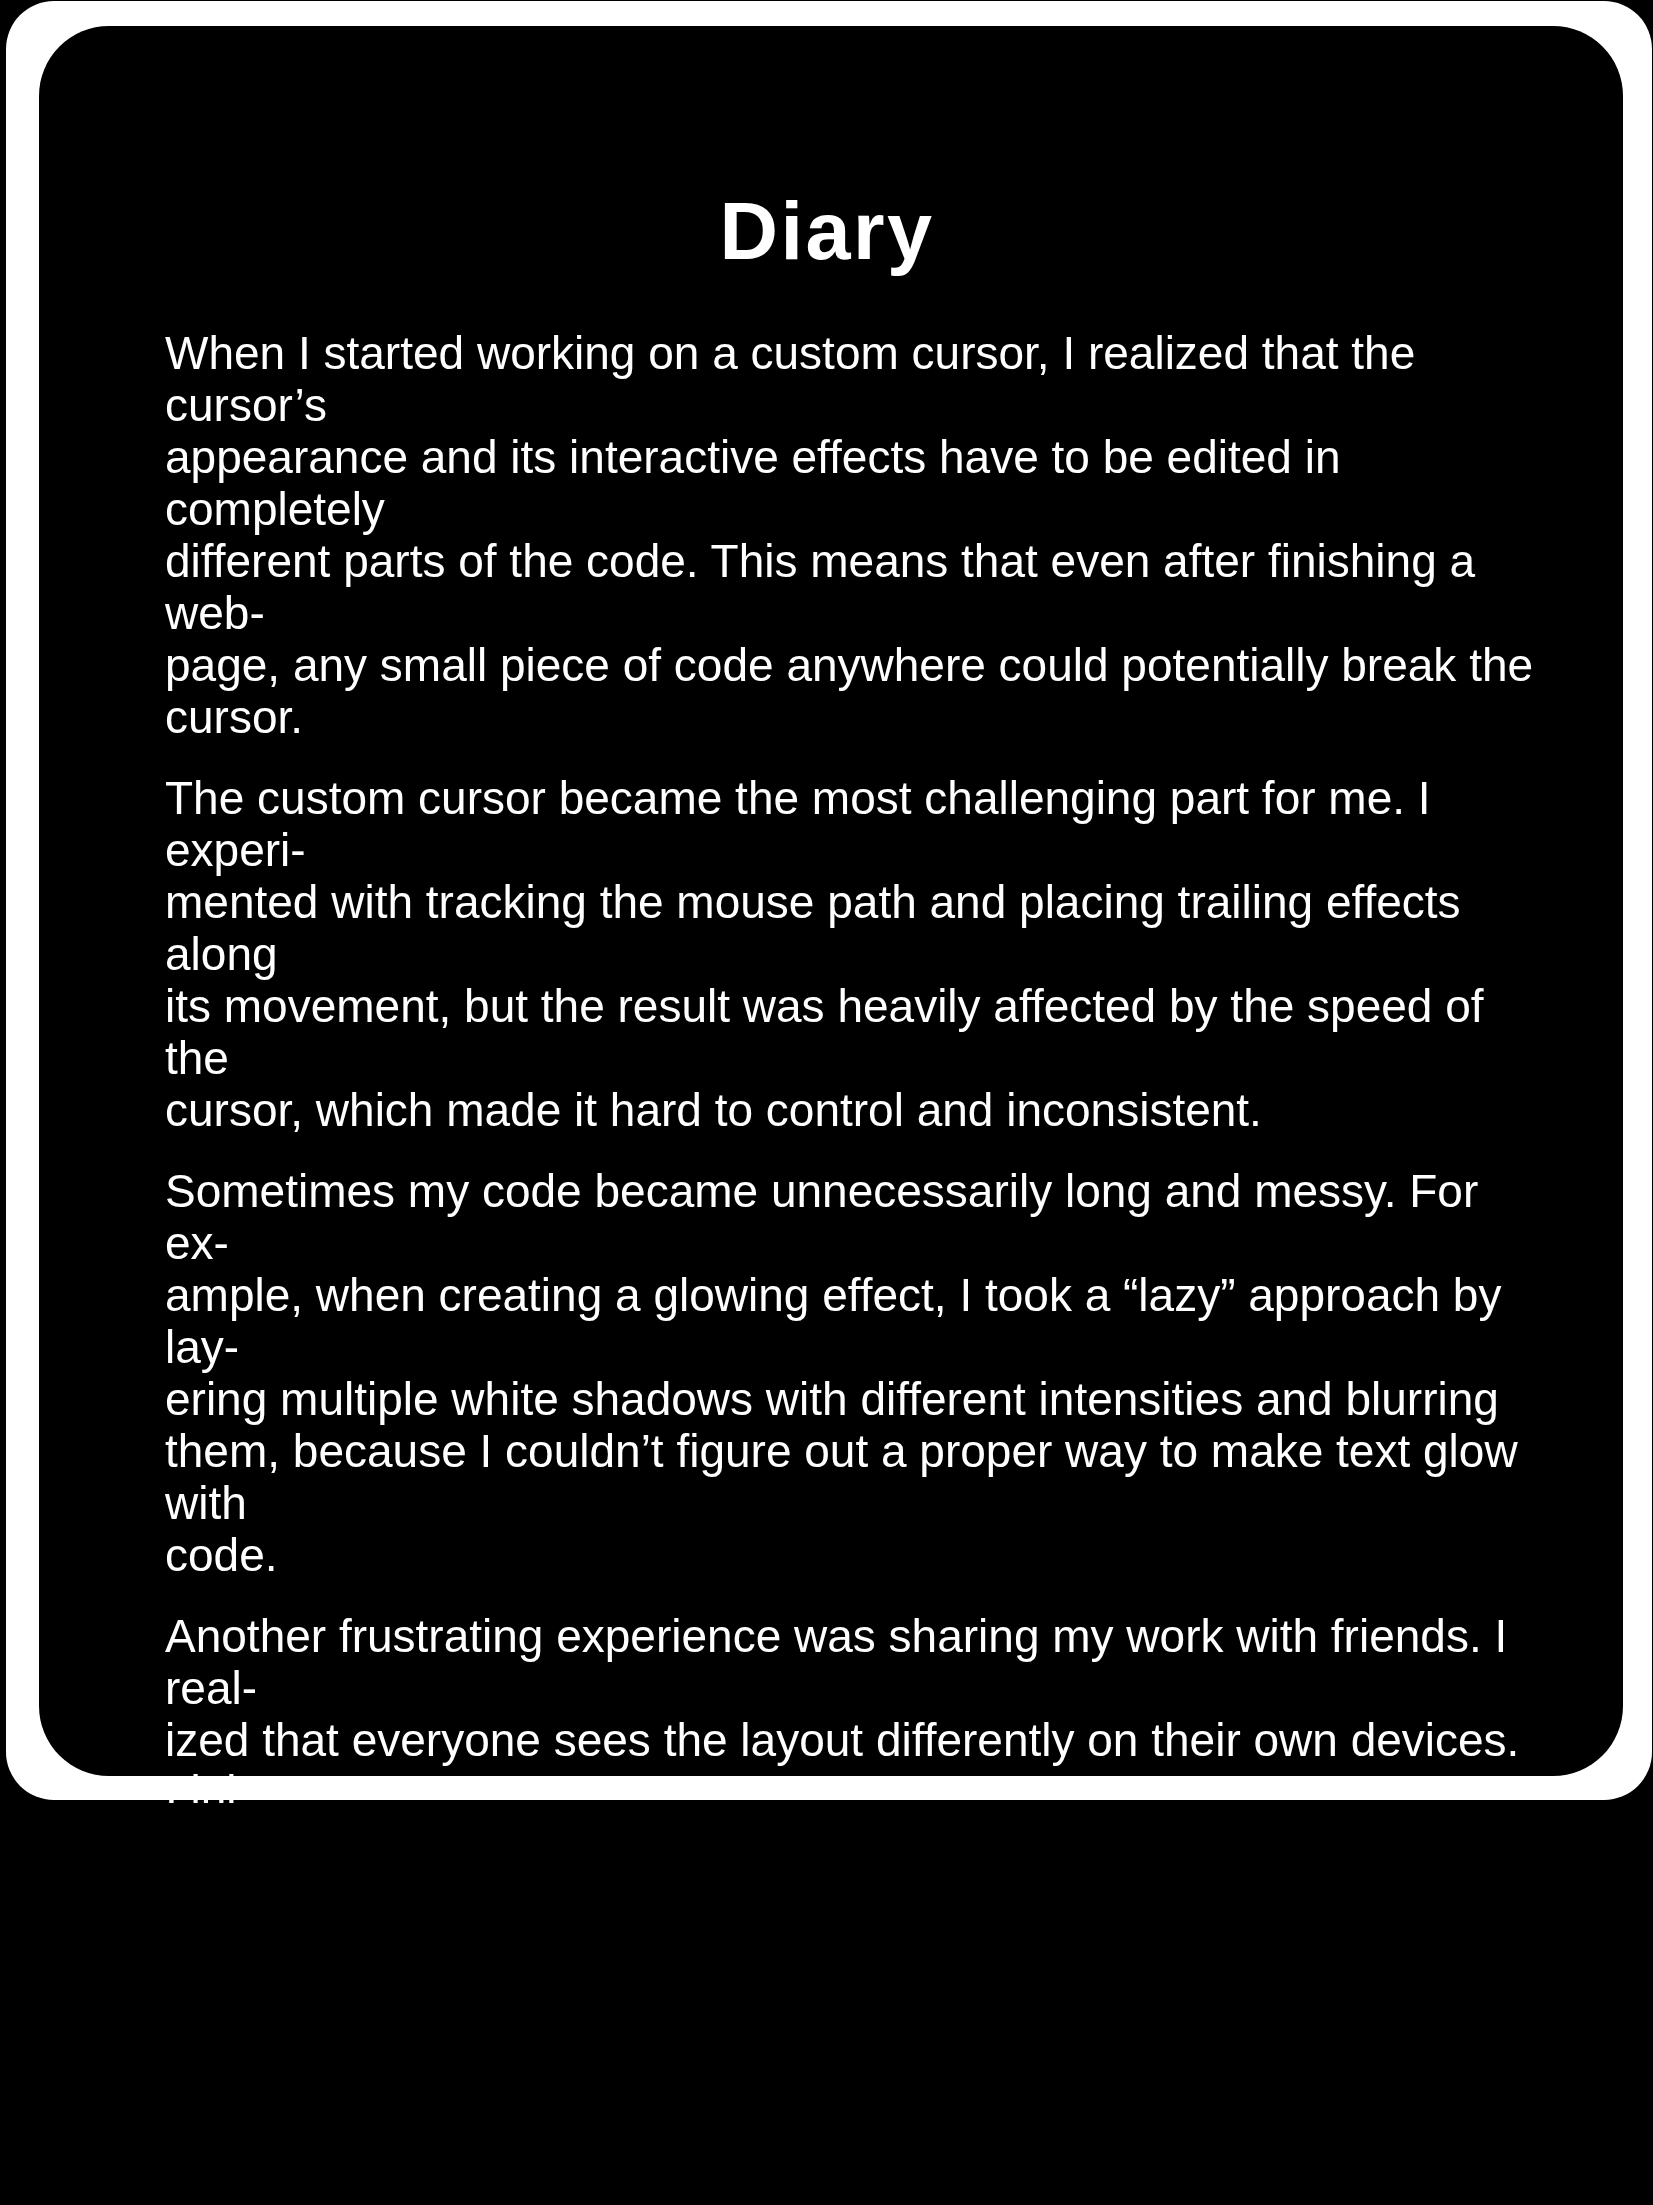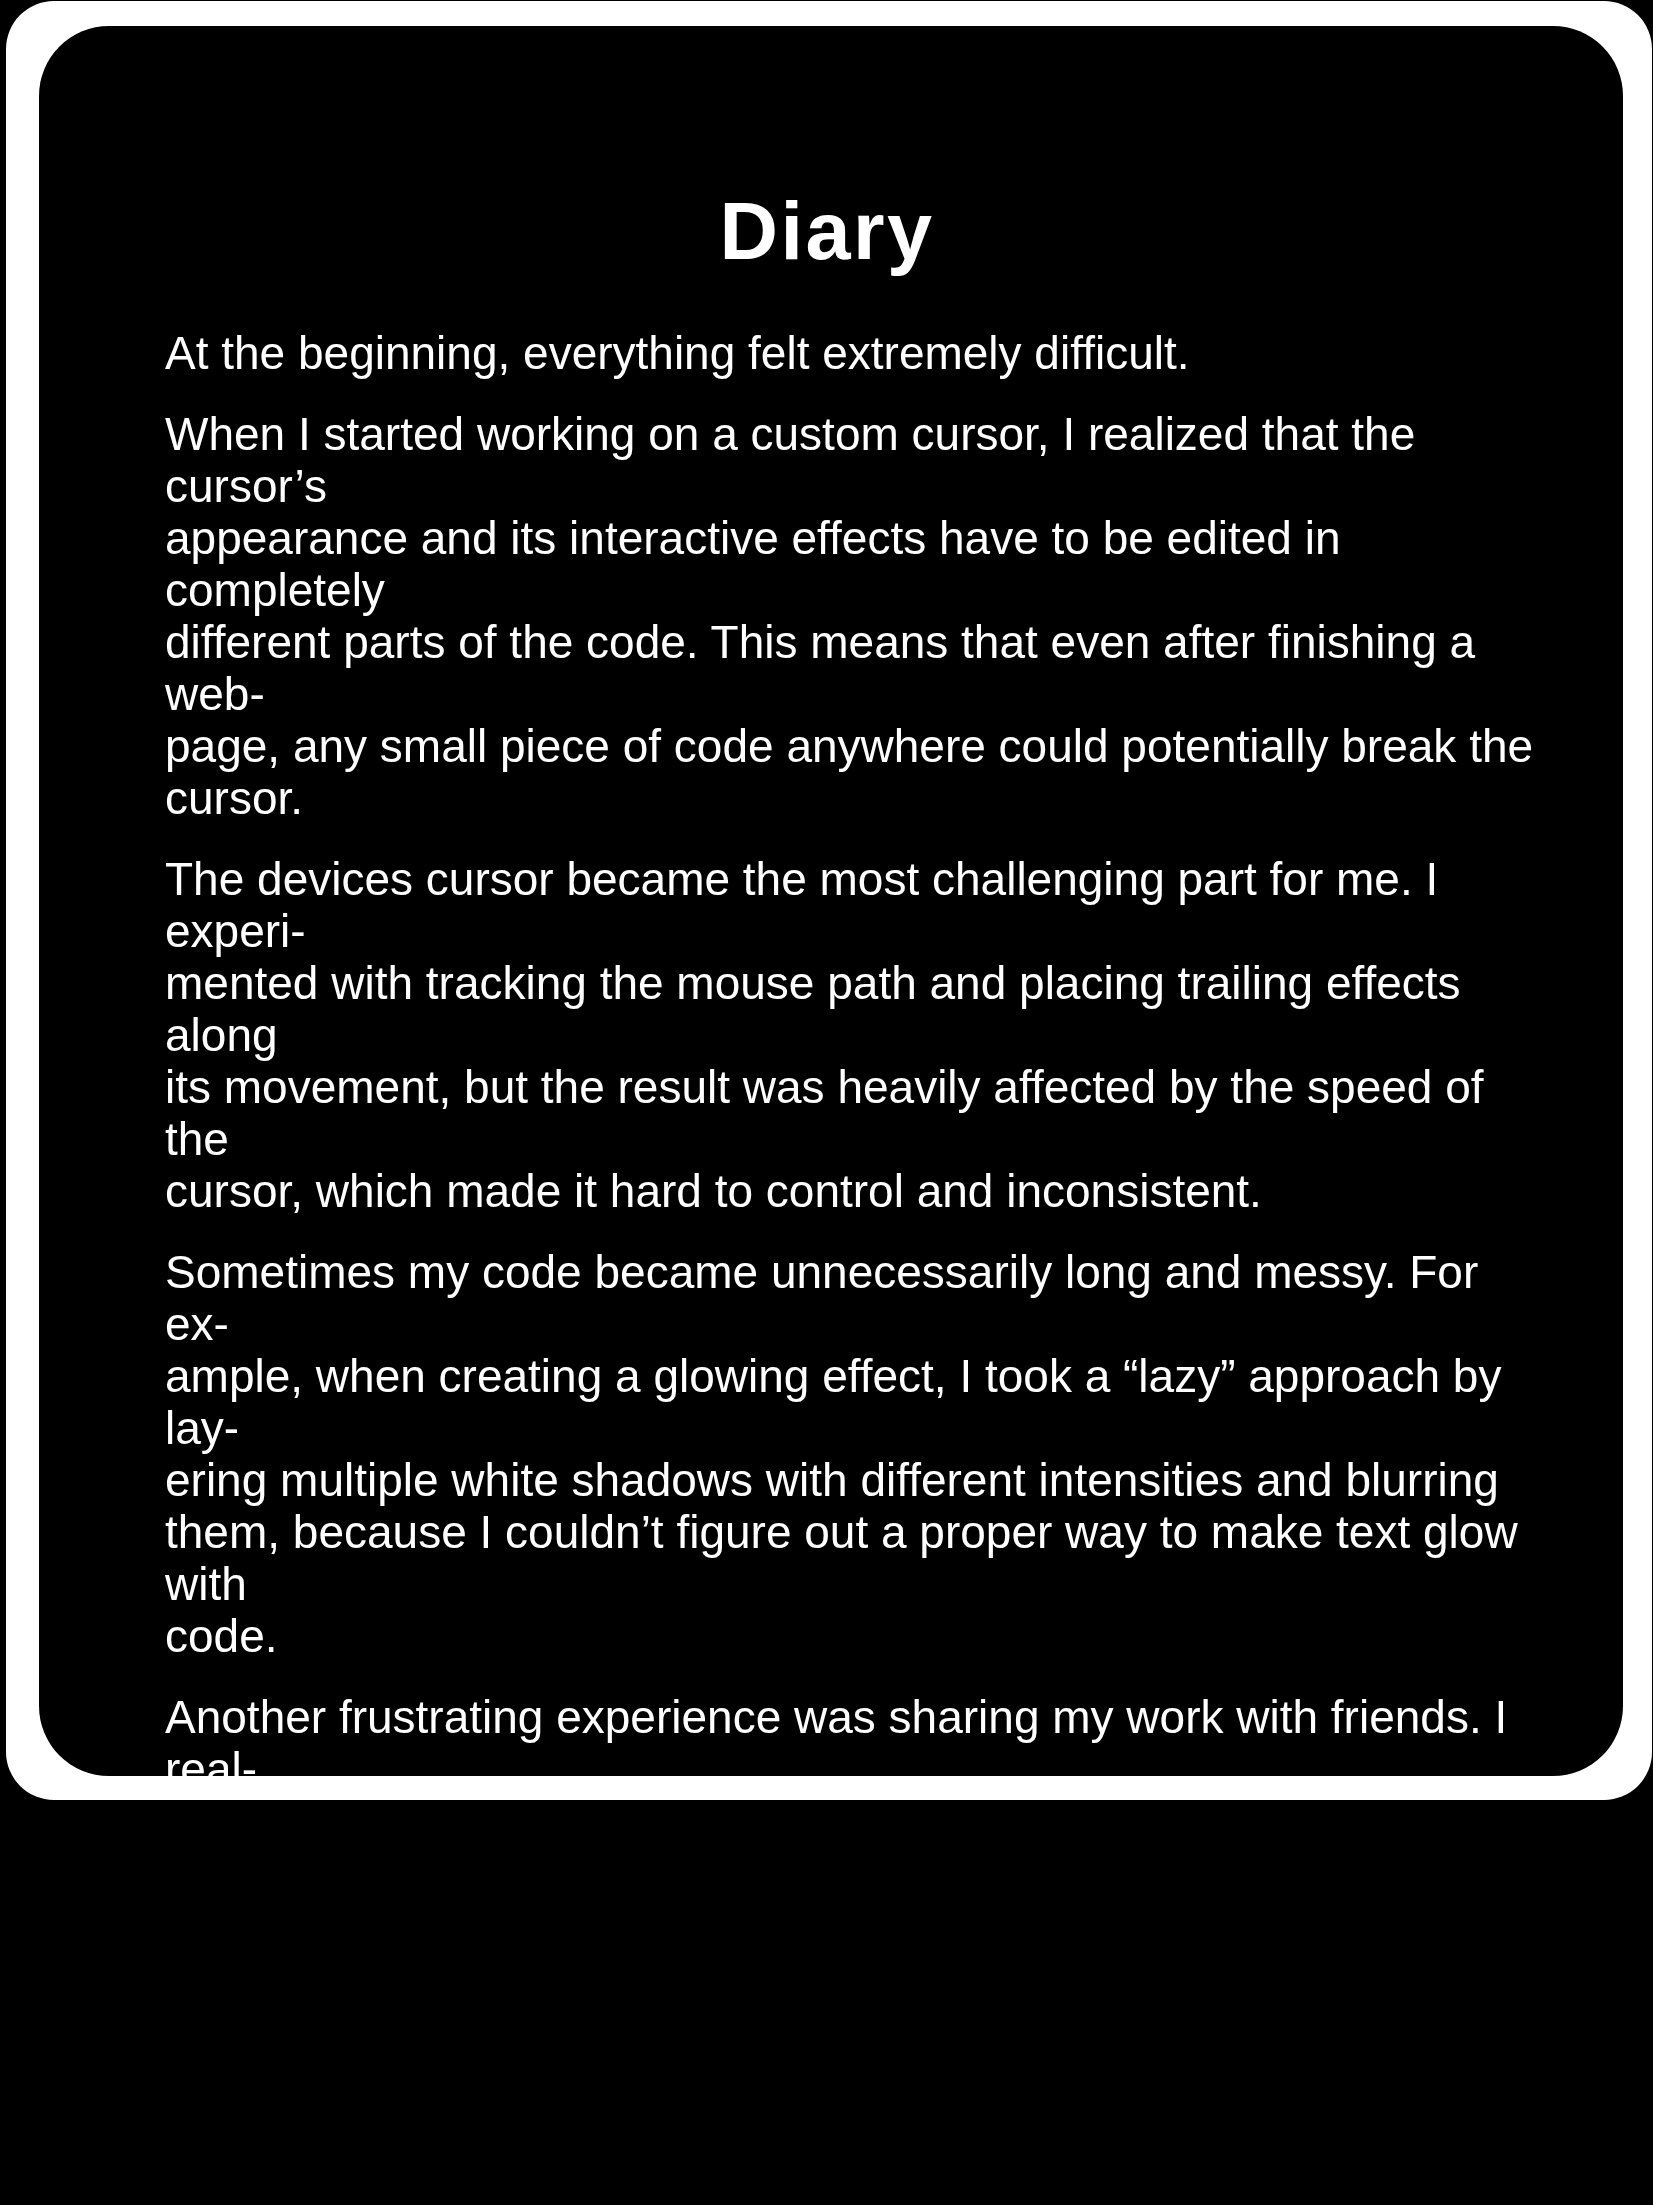--- a/index.html
+++ b/index.html
@@ -63,27 +63,26 @@
 </head>
 <body>
 
 <div class="page">
   <div class="frame"></div>
   <div class="card"></div>
 
   <h1 class="title">Diary</h1>
 
   <div class="body-text">
-    <div class="para">At the beginning, everything felt extremely difficult.</div>
     <div class="para">When I started working on a custom cursor, I realized that the cursor’s
 appearance and its interactive effects have to be edited in completely
 different parts of the code. This means that even after finishing a web-
 page, any small piece of code anywhere could potentially break the
 cursor.</div>
-    <div class="para">The devices cursor became the most challenging part for me. I experi-
+    <div class="para">The custom cursor became the most challenging part for me. I experi-
 mented with tracking the mouse path and placing trailing effects along
 its movement, but the result was heavily affected by the speed of the
 cursor, which made it hard to control and inconsistent.</div>
     <div class="para">Sometimes my code became unnecessarily long and messy. For ex-
 ample, when creating a glowing effect, I took a “lazy” approach by lay-
 ering multiple white shadows with different intensities and blurring
 them, because I couldn’t figure out a proper way to make text glow with
 code.</div>
     <div class="para">Another frustrating experience was sharing my work with friends. I real-
 ized that everyone sees the layout differently on their own devices. I ini-

